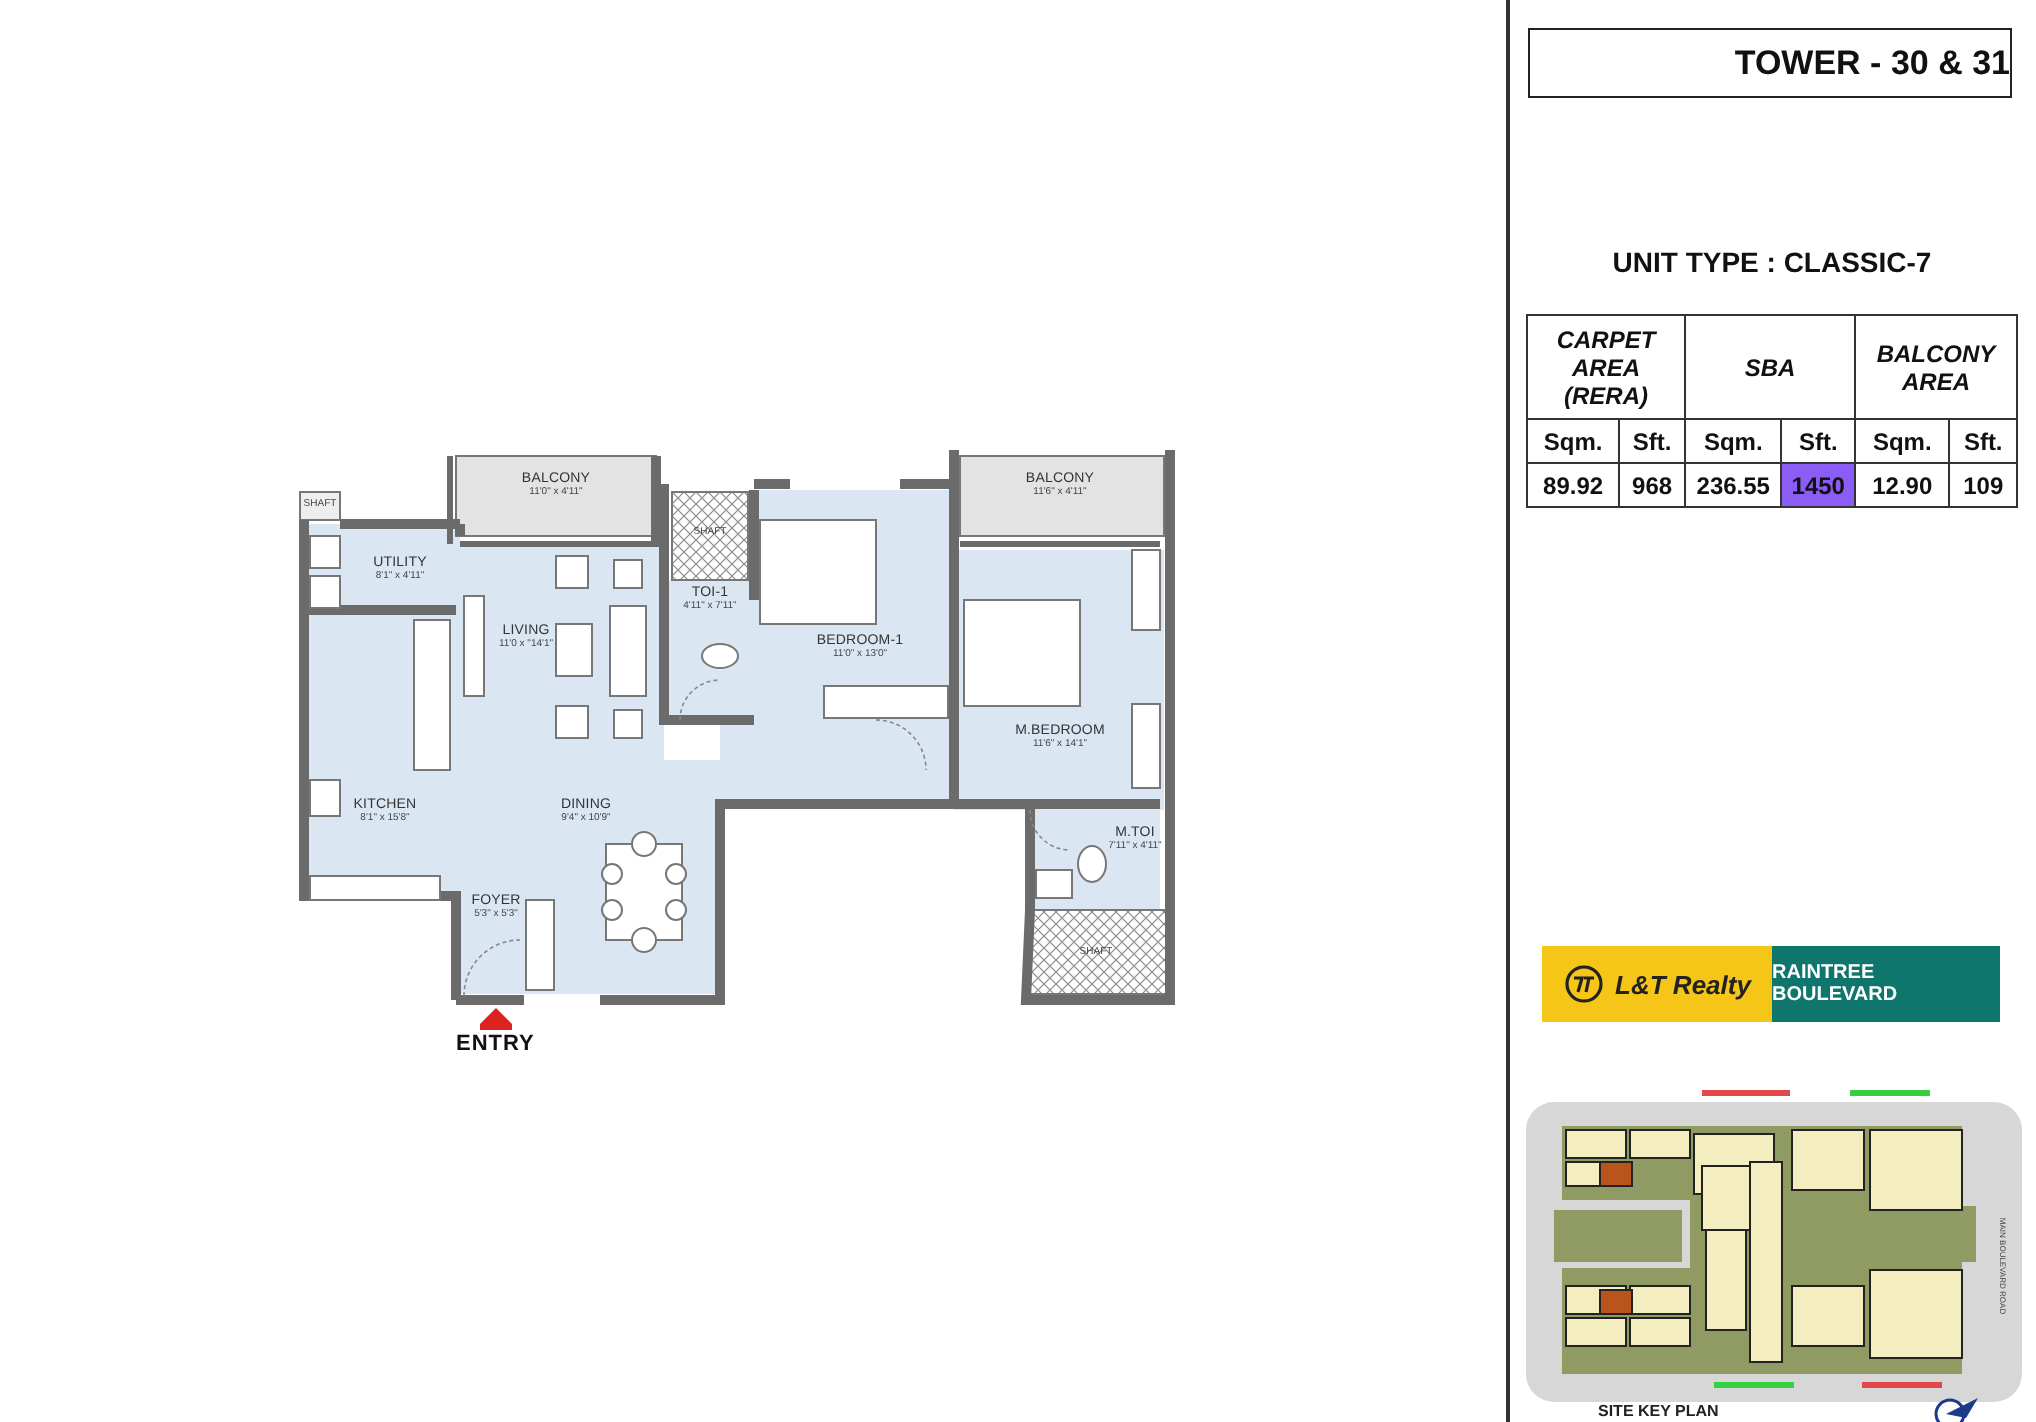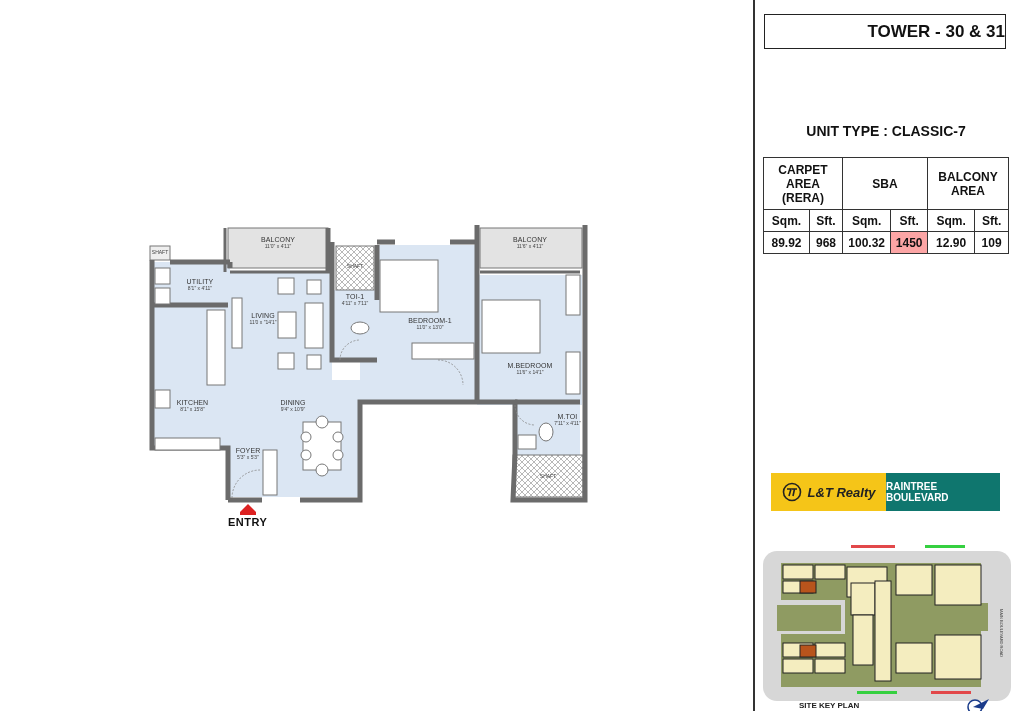--- a/index.html
+++ b/index.html
@@ -11,23 +11,23 @@
   .room-label .n{font-size:7px;letter-spacing:0.1px;display:block;}
   .room-label .d{font-size:5px;display:block;color:#444;}
   .entry{position:absolute;left:228px;top:516px;font-weight:bold;font-size:11px;letter-spacing:0.5px;color:#111;}
   
   #panel{position:absolute;left:753px;top:0;width:265px;height:711px;border-left:2px solid #333;}
   .tower{position:absolute;left:9px;top:14px;width:242px;height:35px;border:1.5px solid #222;box-sizing:border-box;text-align:right;font-weight:bold;font-size:17px;line-height:33px;color:#111;font-family:"Liberation Sans",sans-serif;}
   .gfp{position:absolute;left:0;top:63px;width:262px;text-align:center;font-size:17px;color:#222;}
   .unit{position:absolute;left:0;top:123px;width:262px;text-align:center;font-size:14px;font-weight:bold;color:#111;}
   table.area{position:absolute;left:8px;top:157px;border-collapse:collapse;font-size:12px;font-weight:bold;color:#111;}
   table.area td{border:1px solid #333;text-align:center;padding:0 2px;}
-  table.area .hdr td{height:51px;line-height:14px;}
+  table.area .hdr td{height:51px;line-height:14px;font-style:italic;}
   table.area .units td,table.area .vals td{height:21px;}
-  .hl{background:#fca5a5;}
+  .hl{background:#8b5cf6;}
   .brand{position:absolute;left:16px;top:473px;width:229px;height:38px;display:flex;}
   .brand .lt{width:115px;background:#f5c518;display:flex;align-items:center;justify-content:center;gap:6px;font-weight:bold;font-style:italic;font-size:13px;color:#222;}
   .brand .rb{flex:1;background:#0f766e;color:#fff;display:flex;align-items:center;justify-content:center;font-size:10px;font-weight:bold;}
   .sitekey-label{position:absolute;left:12px;top:701px;font-size:8px;font-weight:bold;color:#222;margin-left:32px;}
 </style>
 </head>
 <body>
 
 <div id="plan">
   <svg class="abs" style="left:0;top:0" width="750" height="711">
@@ -193,21 +193,21 @@
       <td>Sqm.</td>
       <td>Sft.</td>
       <td>Sqm.</td>
       <td>Sft.</td>
       <td>Sqm.</td>
       <td>Sft.</td>
     </tr>
     <tr class="vals">
       <td>89.92</td>
       <td>968</td>
-      <td>100.32</td>
+      <td>236.55</td>
       <td class="hl">1450</td>
       <td>12.90</td>
       <td>109</td>
     </tr>
   </tbody>
     </table>
 
   <div class="brand">
     <div class="lt">
       <svg width="20" height="20" viewBox="0 0 20 20">

